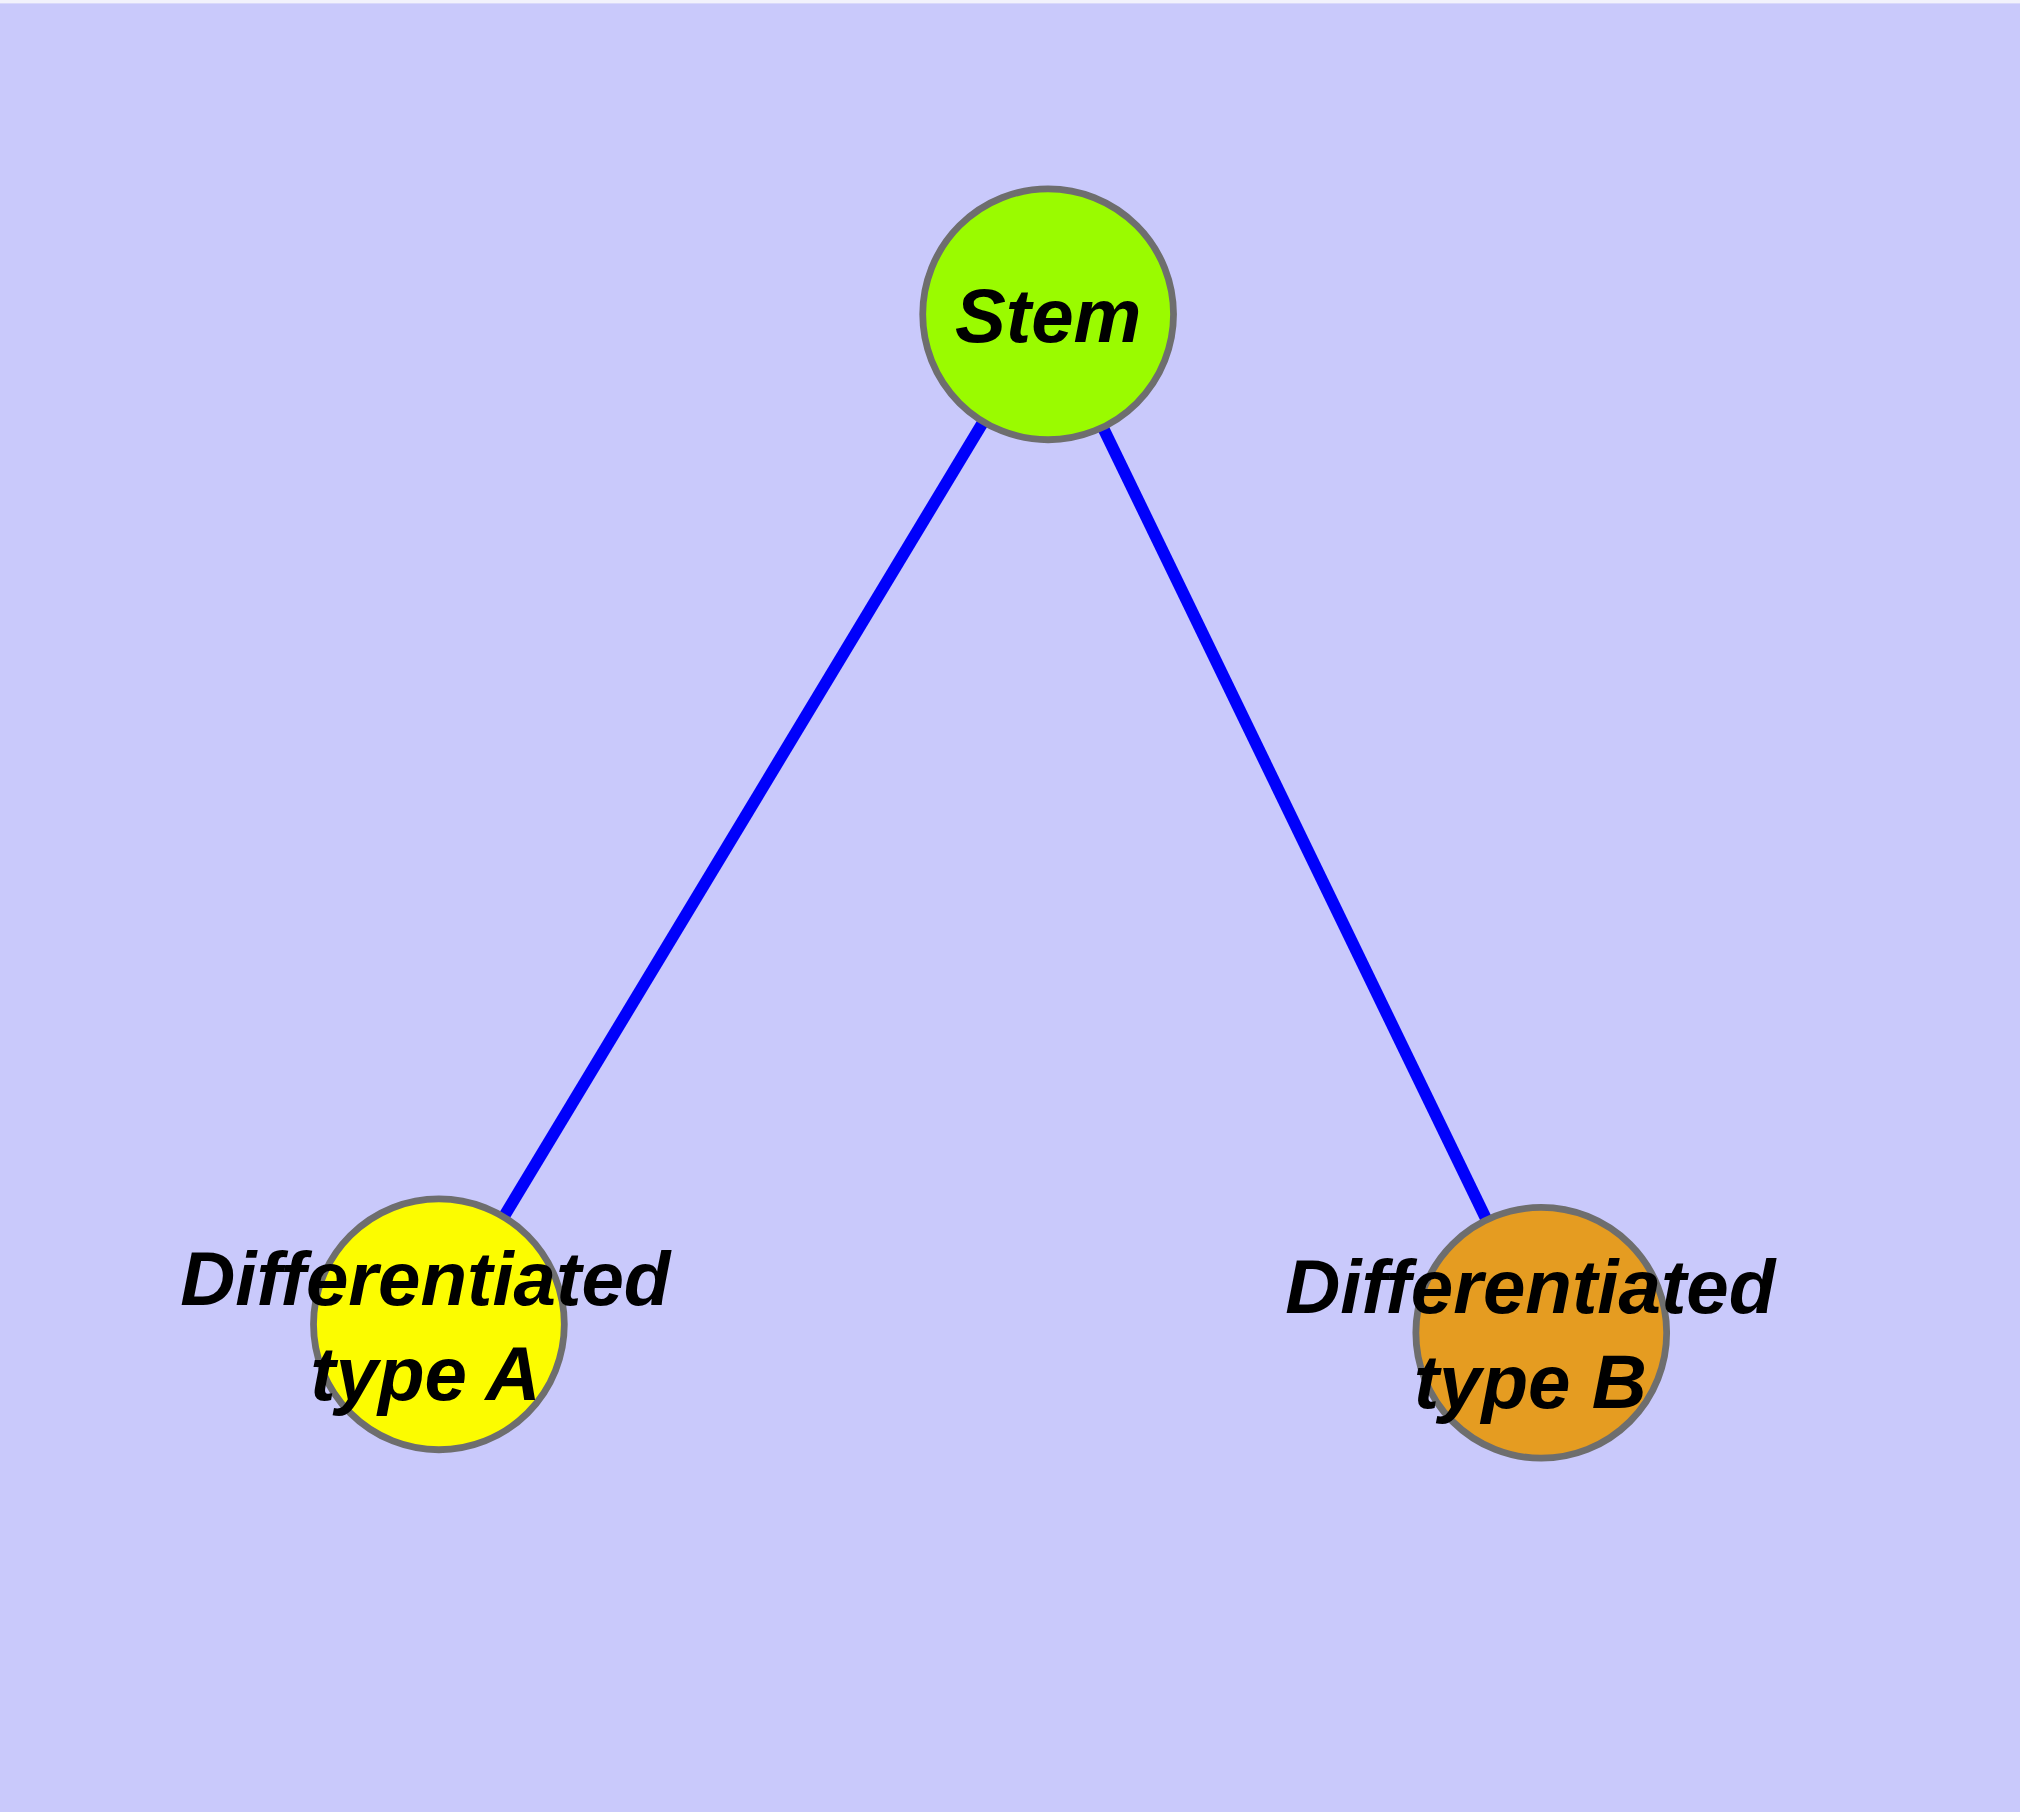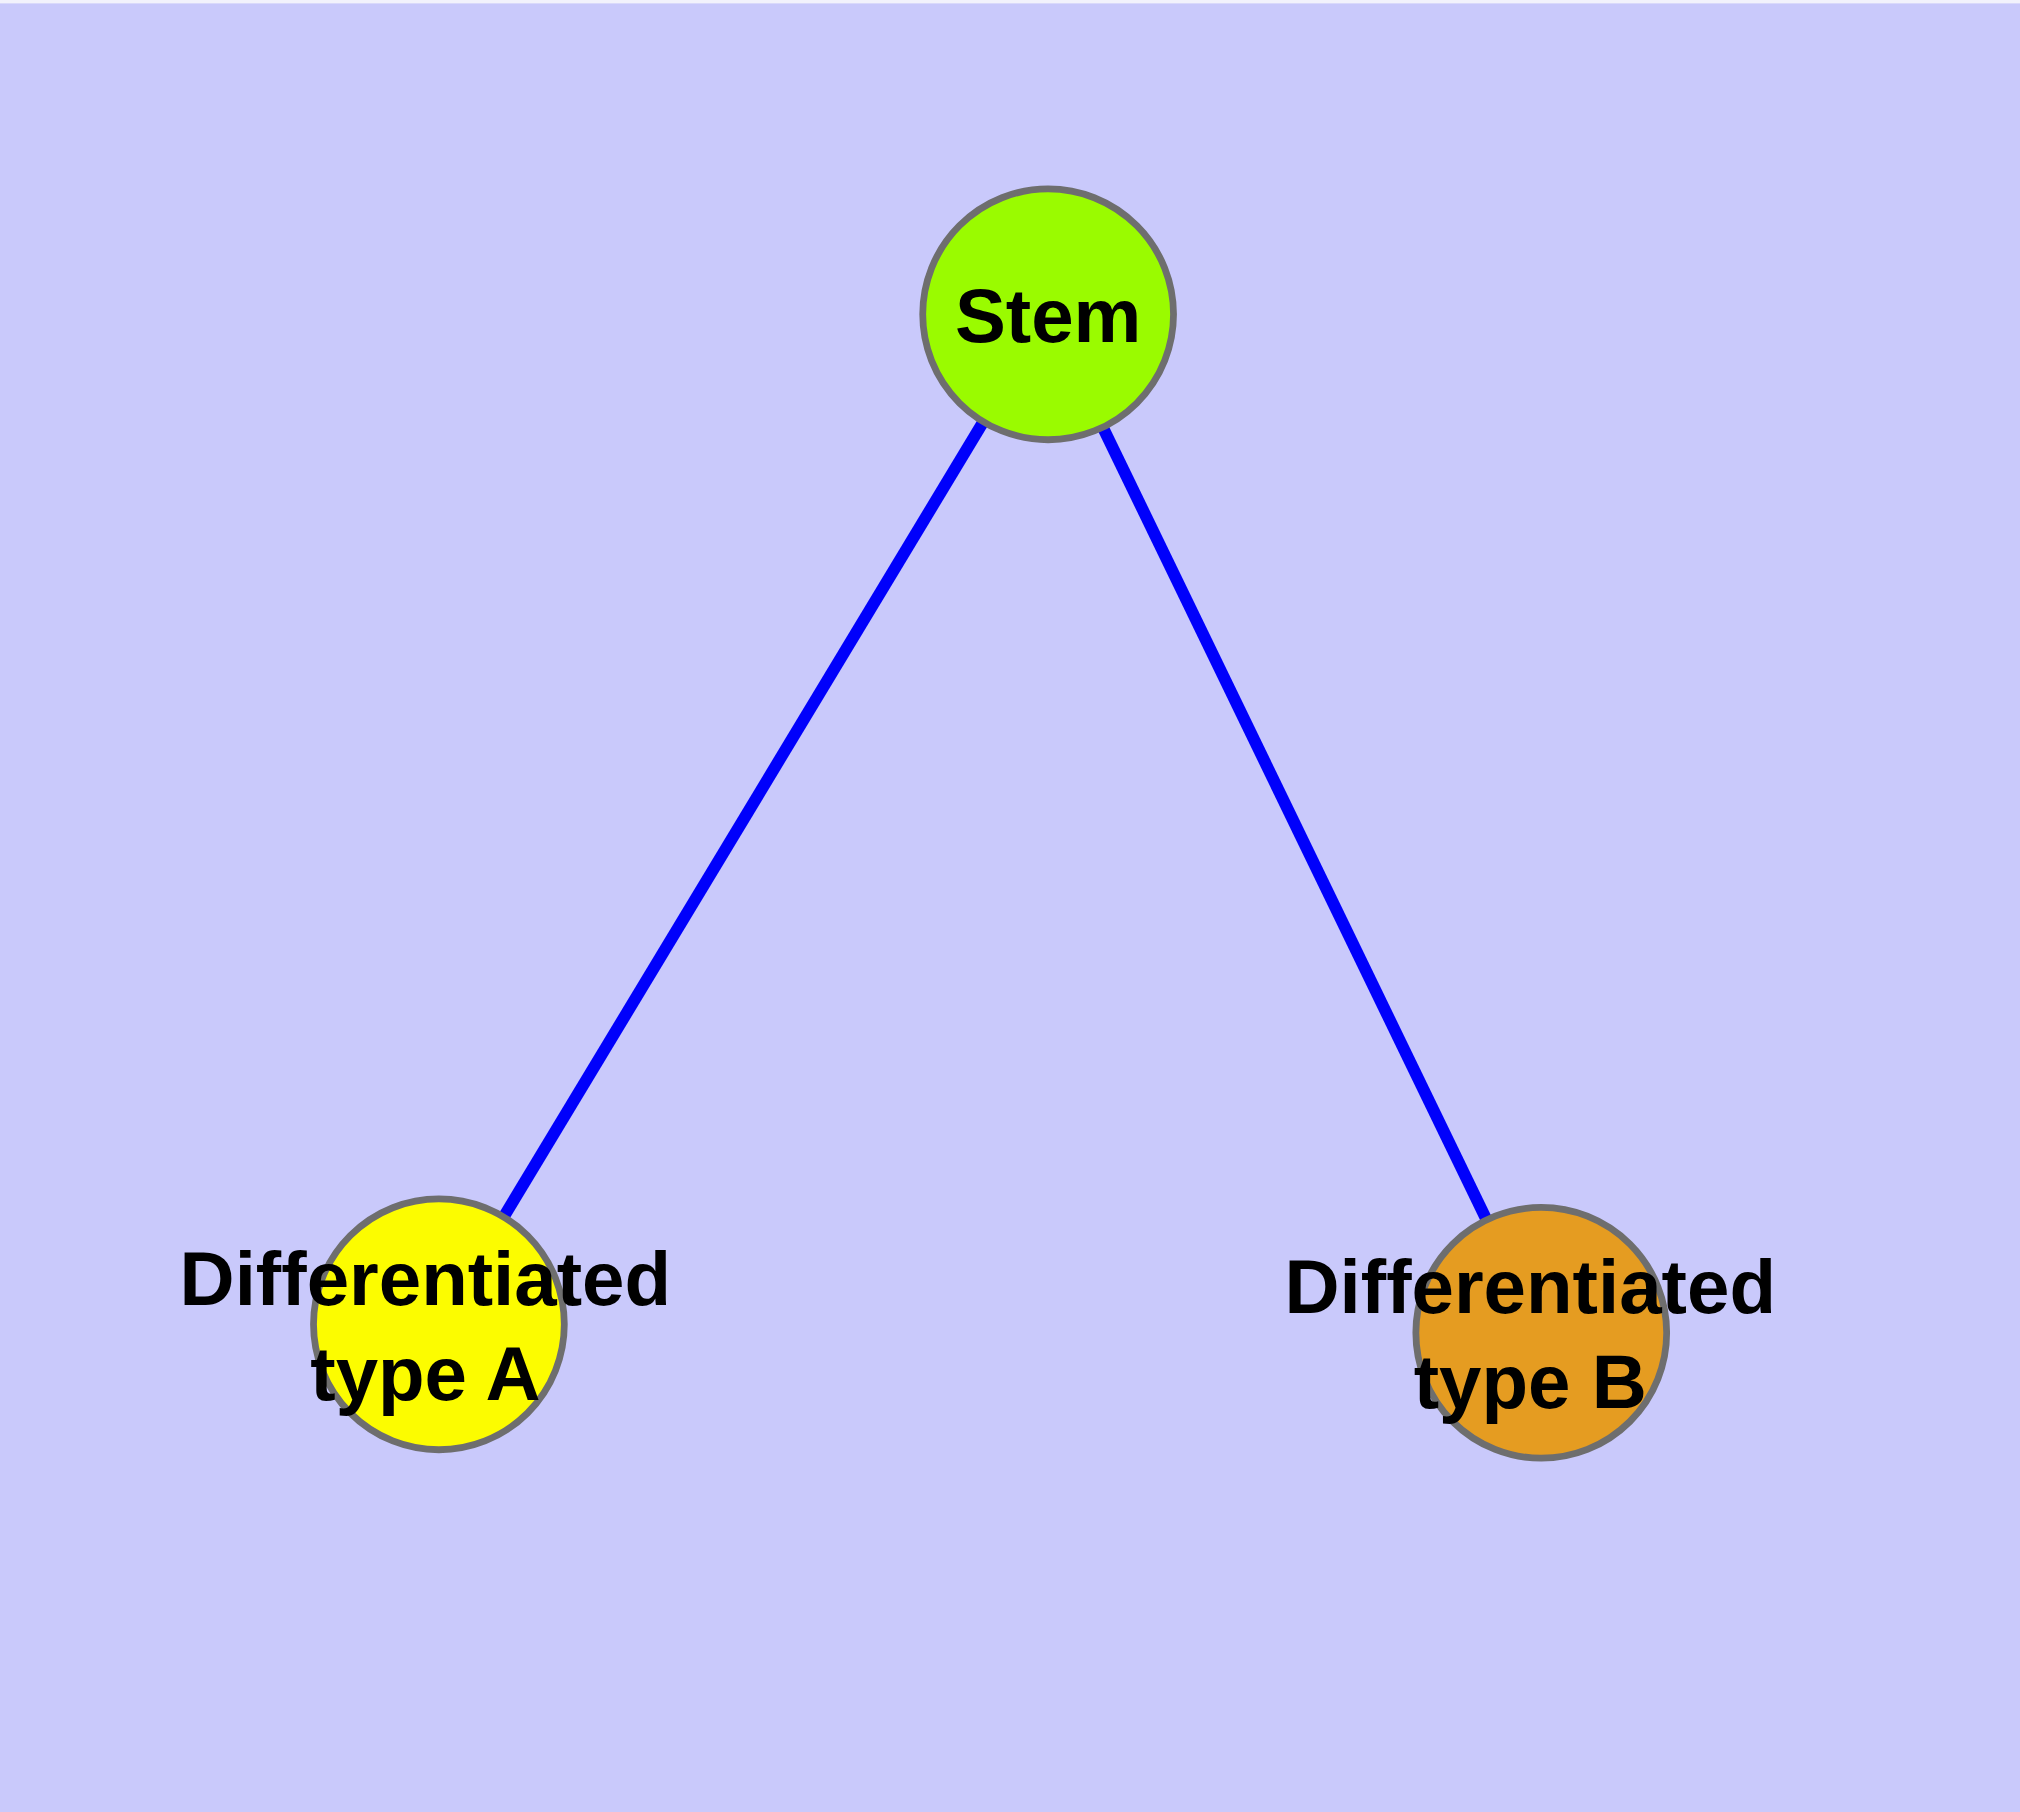--- a/index.html
+++ b/index.html
@@ -3,20 +3,21 @@
 <meta charset="utf-8">
 <style>
   html, body {
     margin: 0;
     padding: 0;
     background: #c9c9fb;
     font-family: "Liberation Sans", "DejaVu Sans", sans-serif;
   }
   .stage {
     width: 100%;
+    font-style: italic;
   }
   svg {
     display: block;
     width: 100%;
     height: auto;
   }
   .node-circle {
     stroke-width: 8px;
   }
   .edge-line {

